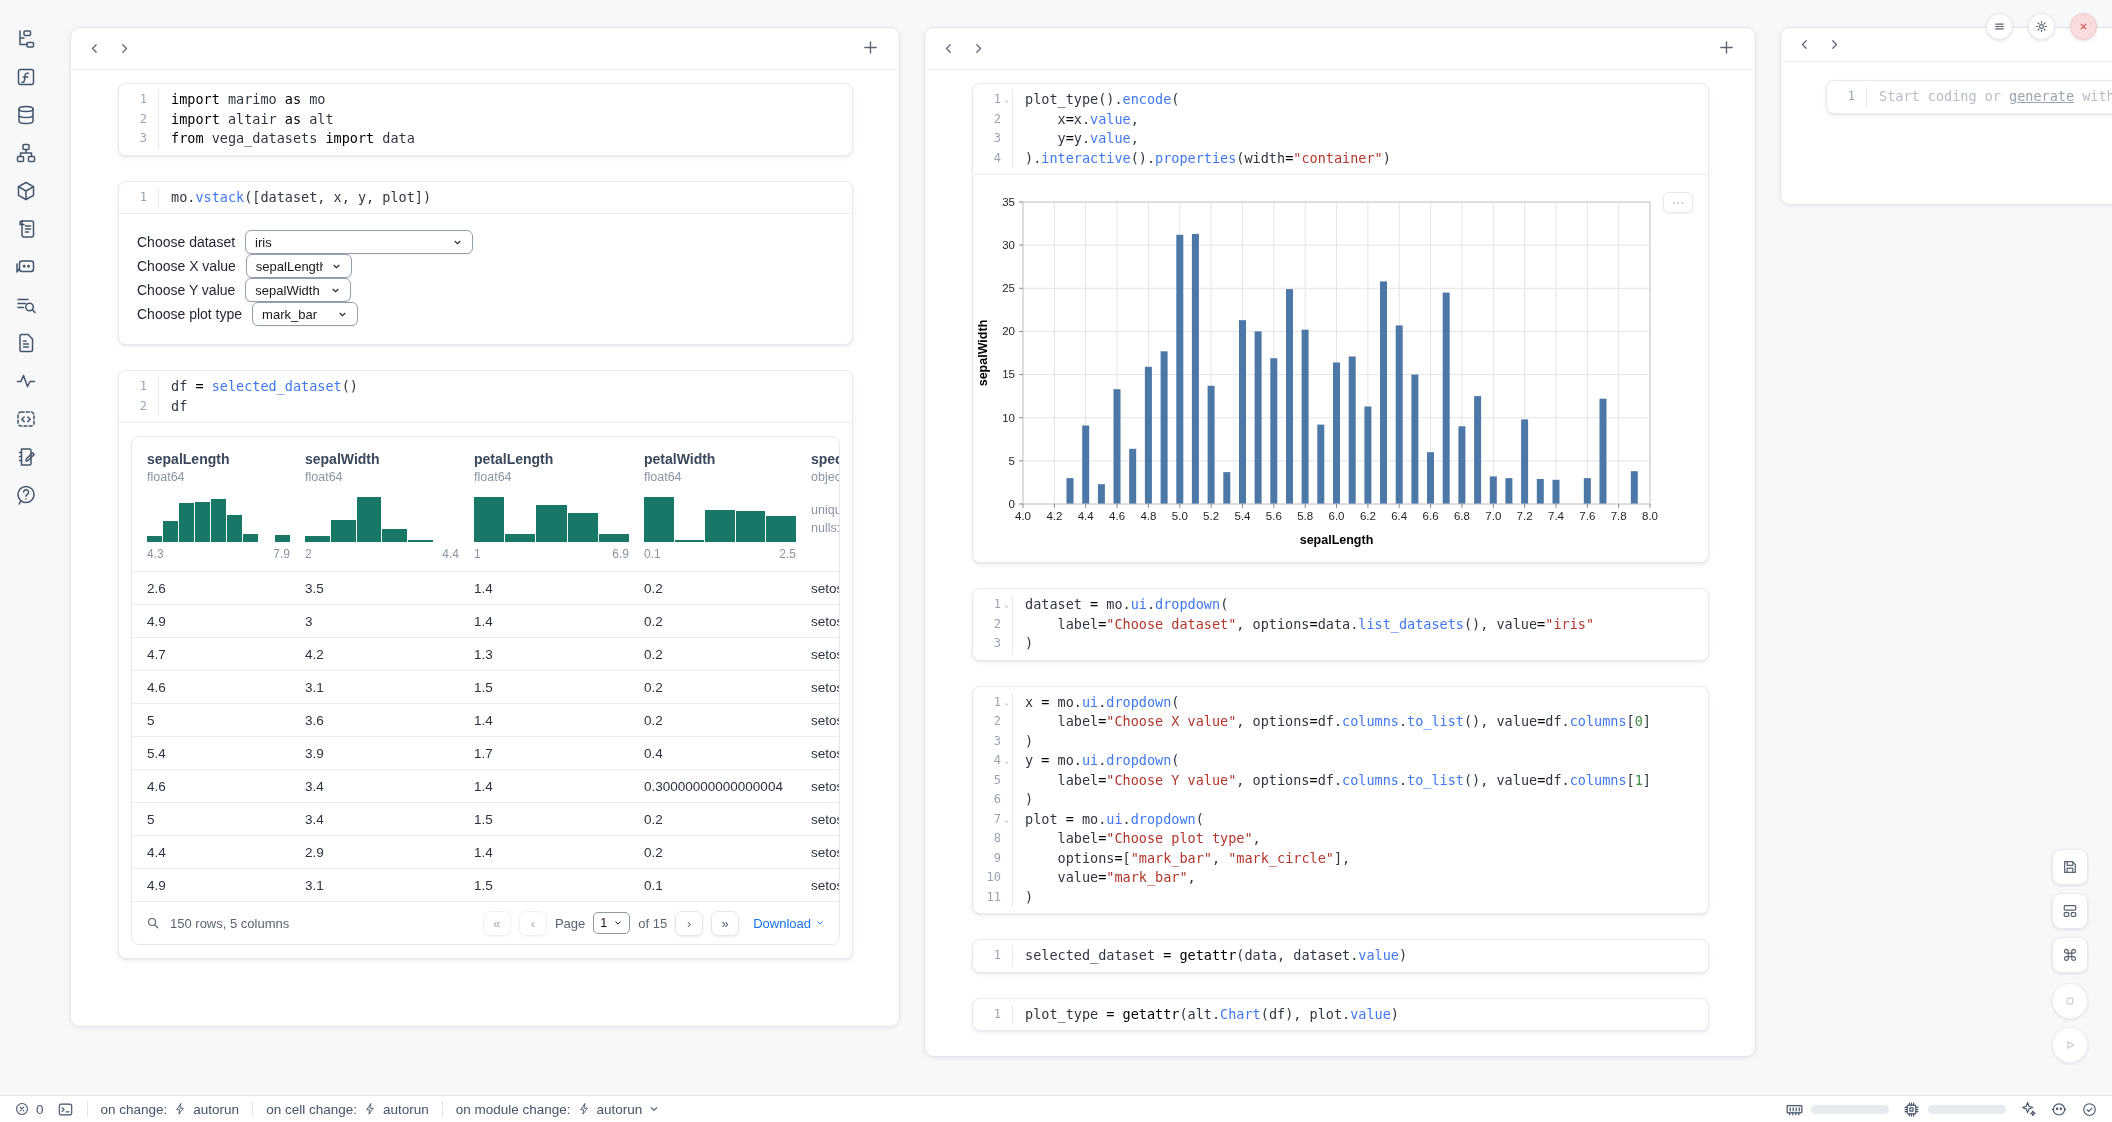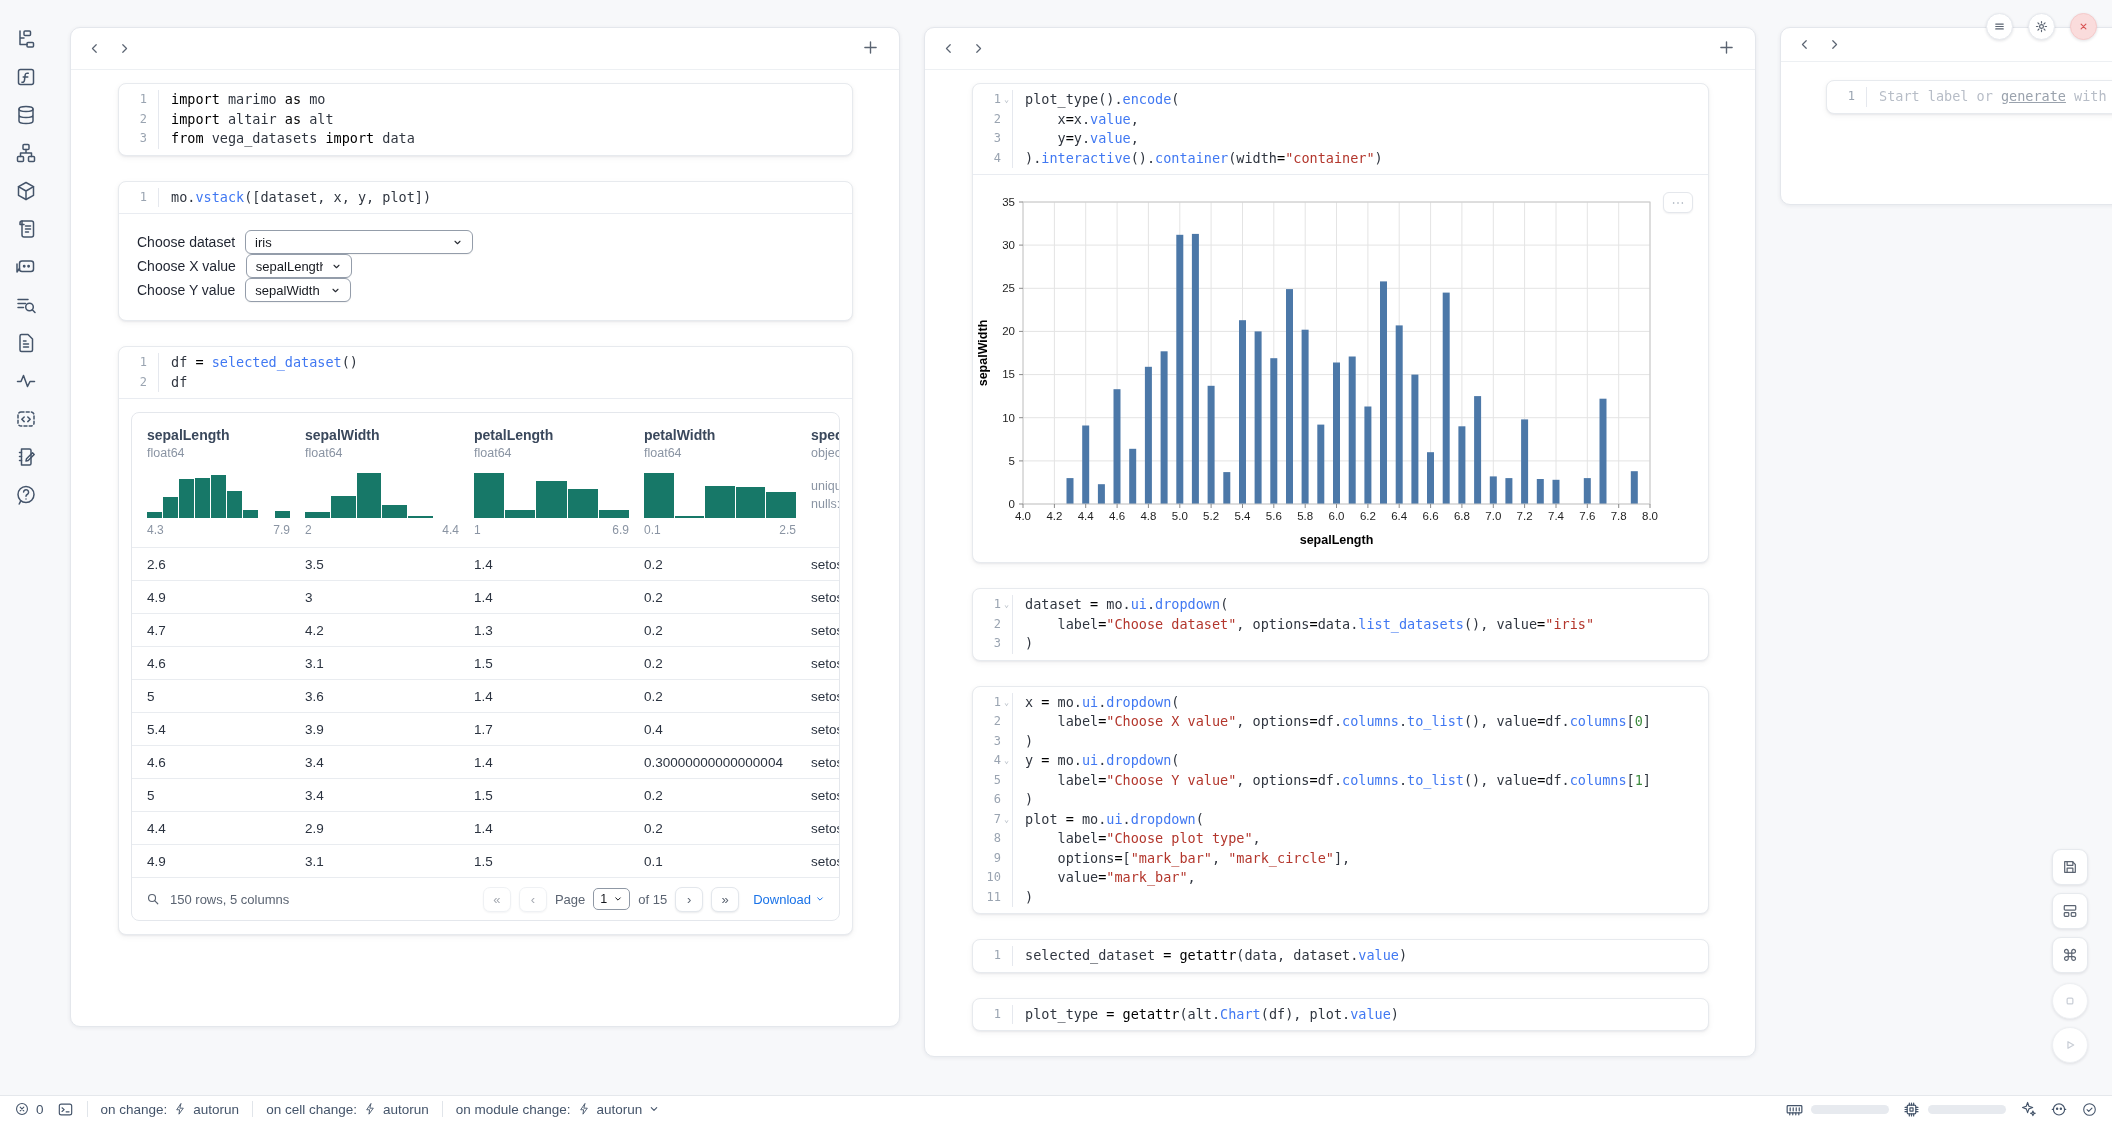--- a/index.html
+++ b/index.html
@@ -277,20 +277,31 @@
                   <svg width="11" height="11" viewBox="0 0 22 22" fill="none" stroke="currentColor" stroke-width="2.2" stroke-linecap="round" stroke-linejoin="round">
                     <path d="M6 8.5l5 5 5-5"></path>
                   </svg>
                 </span>
               </span>
             </div>
             <div class="dd-row">
               <span>Choose Y value</span>
               <span class="select sel-sm">
                 <span class="sval">sepalWidth</span>
+                <span class="chev">
+                  <svg width="11" height="11" viewBox="0 0 22 22" fill="none" stroke="currentColor" stroke-width="2.2" stroke-linecap="round" stroke-linejoin="round">
+                    <path d="M6 8.5l5 5 5-5"></path>
+                  </svg>
+                </span>
+              </span>
+            </div>
+            <div class="dd-row">
+              <span>Choose plot type</span>
+              <span class="select sel-sm">
+                <span class="sval">mark_bar</span>
                 <span class="chev">
                   <svg width="11" height="11" viewBox="0 0 22 22" fill="none" stroke="currentColor" stroke-width="2.2" stroke-linecap="round" stroke-linejoin="round">
                     <path d="M6 8.5l5 5 5-5"></path>
                   </svg>
                 </span>
               </span>
             </div>
           </div>
         </div>
       </div>
@@ -537,21 +548,21 @@
               <span class="num">3</span>
               <span class="fold"></span>
             </span>
             <span class="codeline"><span class="t-pl">    y</span><span class="t-op">=</span><span class="t-pl">y.</span><span class="t-fn">value</span><span class="t-pl">,</span></span>
           </div>
           <div class="cl">
             <span class="ln">
               <span class="num">4</span>
               <span class="fold"></span>
             </span>
-            <span class="codeline"><span class="t-pl">).</span><span class="t-fn">interactive</span><span class="t-pl">().</span><span class="t-fn">container</span><span class="t-pl">(width</span><span class="t-op">=</span><span class="t-str">"container"</span><span class="t-pl">)</span></span>
+            <span class="codeline"><span class="t-pl">).</span><span class="t-fn">interactive</span><span class="t-pl">().</span><span class="t-fn">properties</span><span class="t-pl">(width</span><span class="t-op">=</span><span class="t-str">"container"</span><span class="t-pl">)</span></span>
           </div>
         </div>
         <div class="cell-output chart-out">
           <svg width="733" height="378" class="chart-svg">
             <line x1="50.0" y1="24" x2="50.0" y2="326" stroke="#e4e4e4"></line>
             <line x1="81.4" y1="24" x2="81.4" y2="326" stroke="#e4e4e4"></line>
             <line x1="112.7" y1="24" x2="112.7" y2="326" stroke="#e4e4e4"></line>
             <line x1="144.1" y1="24" x2="144.1" y2="326" stroke="#e4e4e4"></line>
             <line x1="175.4" y1="24" x2="175.4" y2="326" stroke="#e4e4e4"></line>
             <line x1="206.8" y1="24" x2="206.8" y2="326" stroke="#e4e4e4"></line>
@@ -828,21 +839,21 @@
         </svg>
       </span>
   </div>
   <div class="cell">
     <div class="codewrap">
       <div class="cl">
         <span class="ln">
             <span class="num">1</span>
             <span class="fold"></span>
           </span>
-        <span class="codeline"><span class="t-ph">Start label or </span><span class="t-phu">generate</span><span class="t-ph"> with AI</span></span>
+        <span class="codeline"><span class="t-ph">Start coding or </span><span class="t-phu">generate</span><span class="t-ph"> with AI</span></span>
       </div>
     </div>
   </div>
 </section>
 
 <div id="win-controls">
     <div class="circ" style="left: 1986px; top: 13px;">
       <svg width="15" height="15" viewBox="0 0 22 22" fill="none" stroke="currentColor" stroke-width="1.7" stroke-linecap="round" stroke-linejoin="round">
         <path d="M5.5 7.5h11M5.5 11h11M5.5 14.5h11"></path>
       </svg>

